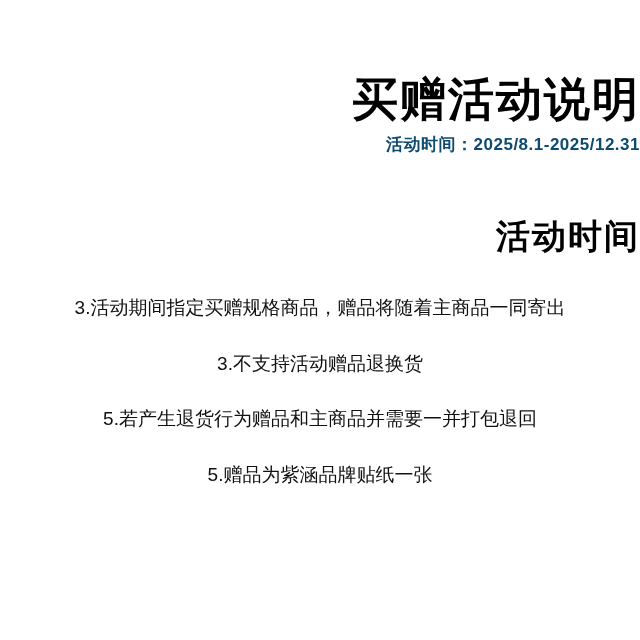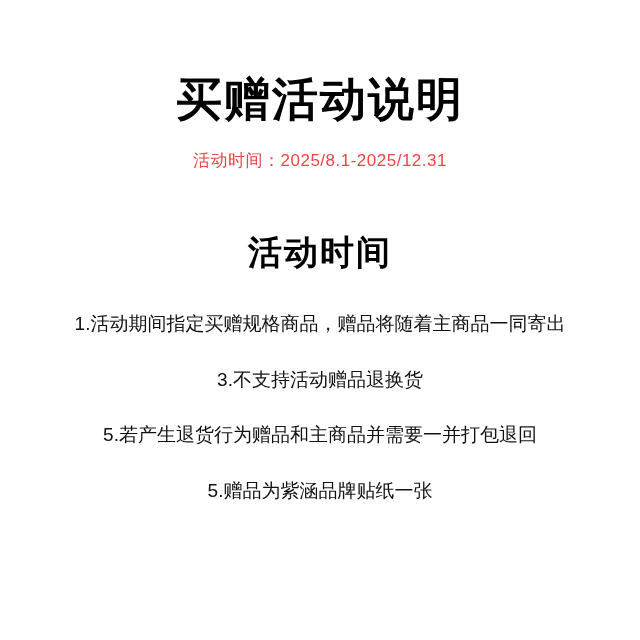--- a/index.html
+++ b/index.html
@@ -14,38 +14,38 @@
     color: #111111;
     overflow: hidden;
   }
   .page {
     position: relative;
     width: 640px;
     height: 532px;
     box-sizing: border-box;
     display: flex;
     flex-direction: column;
-    align-items: center;
+    align-items: flex-end;
   }
   .main-title {
     margin-top: 72px;
     font-size: 46px;
     font-weight: bold;
     letter-spacing: 2px;
     line-height: 1.2;
     text-align: center;
     color: #000000;
   }
   .subtitle {
-    margin-top: 22px;
+    margin-top: 6px;
     font-size: 17px;
-    font-weight: normal;
+    font-weight: bold;
     letter-spacing: 0.5px;
     text-align: center;
-    color: #ef4444;
+    color: #0c4a6e;
   }
   .section-title {
     margin-top: 58px;
     font-size: 34px;
     font-weight: bold;
     letter-spacing: 2px;
     text-align: center;
     color: #000000;
   }
   .rules {
@@ -72,19 +72,19 @@
 
 <div class="page">
 
   <div class="main-title">买赠活动说明</div>
 
   <div class="subtitle">活动时间：2025/8.1-2025/12.31</div>
 
   <div class="section-title">活动时间</div>
 
   <div class="rules">
-    <div class="rule-item">1.活动期间指定买赠规格商品，赠品将随着主商品一同寄出</div>
+    <div class="rule-item">3.活动期间指定买赠规格商品，赠品将随着主商品一同寄出</div>
     <div class="rule-item">3.不支持活动赠品退换货</div>
     <div class="rule-item">5.若产生退货行为赠品和主商品并需要一并打包退回</div>
     <div class="rule-item">5.赠品为紫涵品牌贴纸一张</div>
   </div>
 
 </div>
 
 </body></html>

